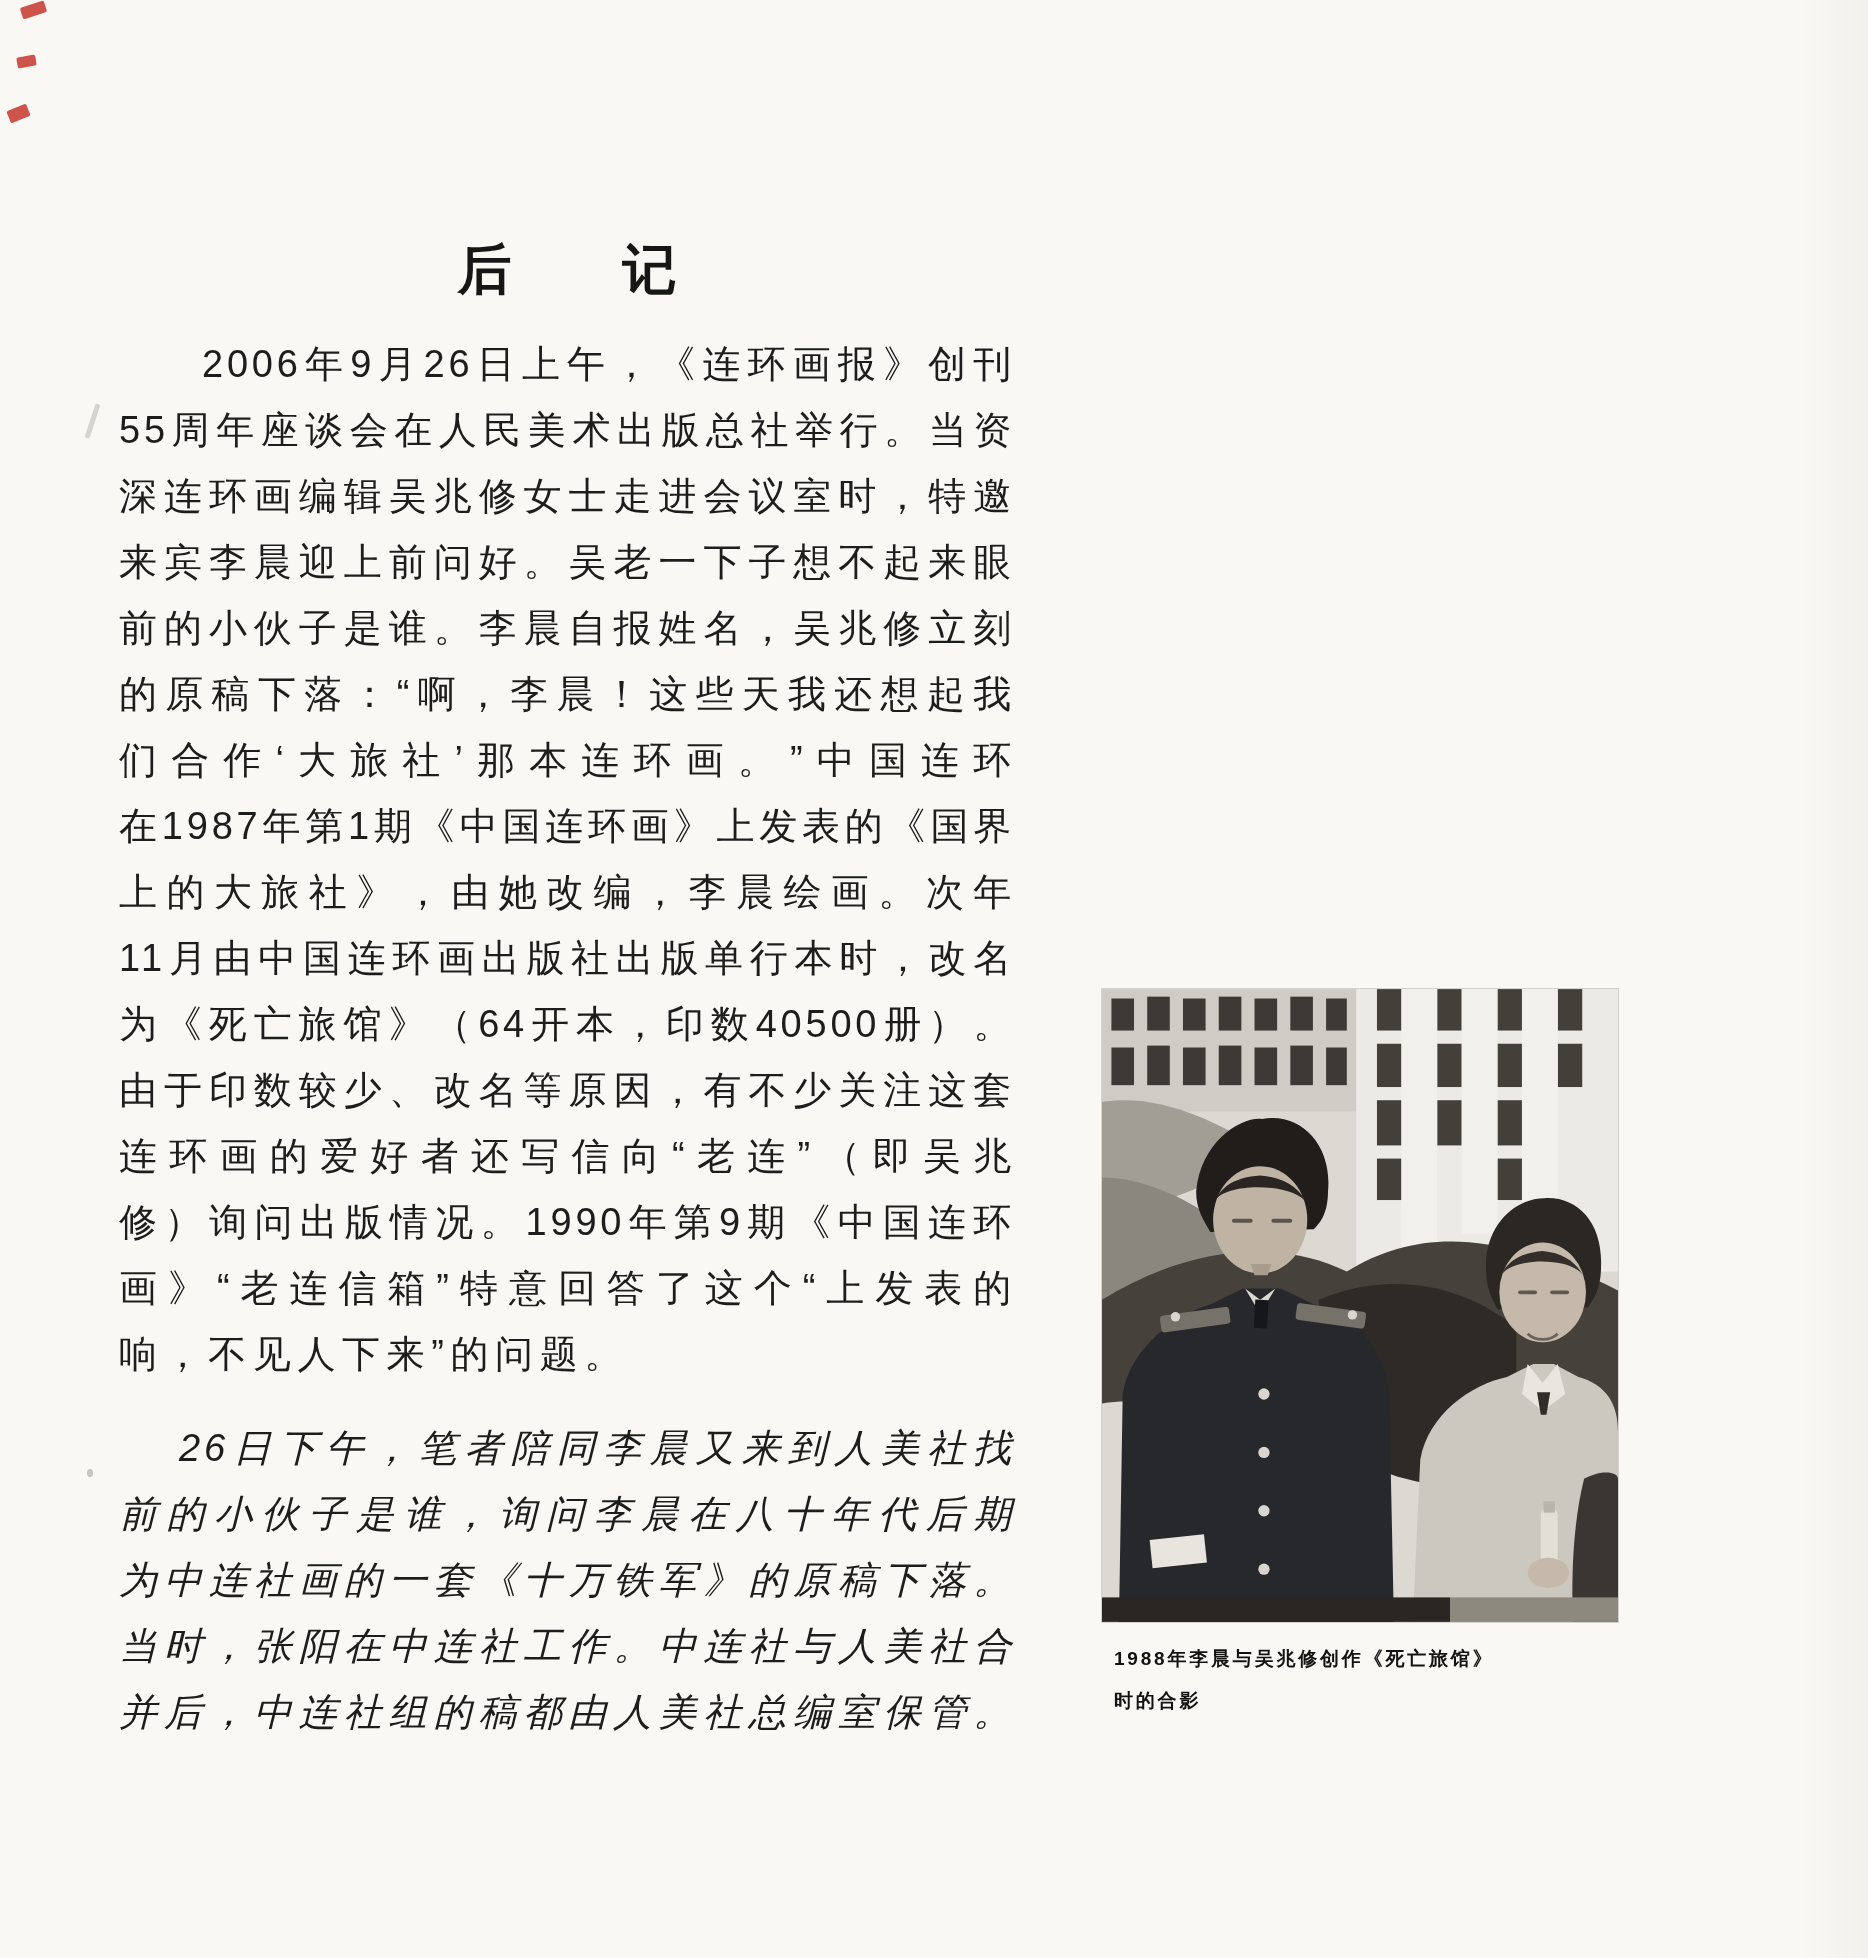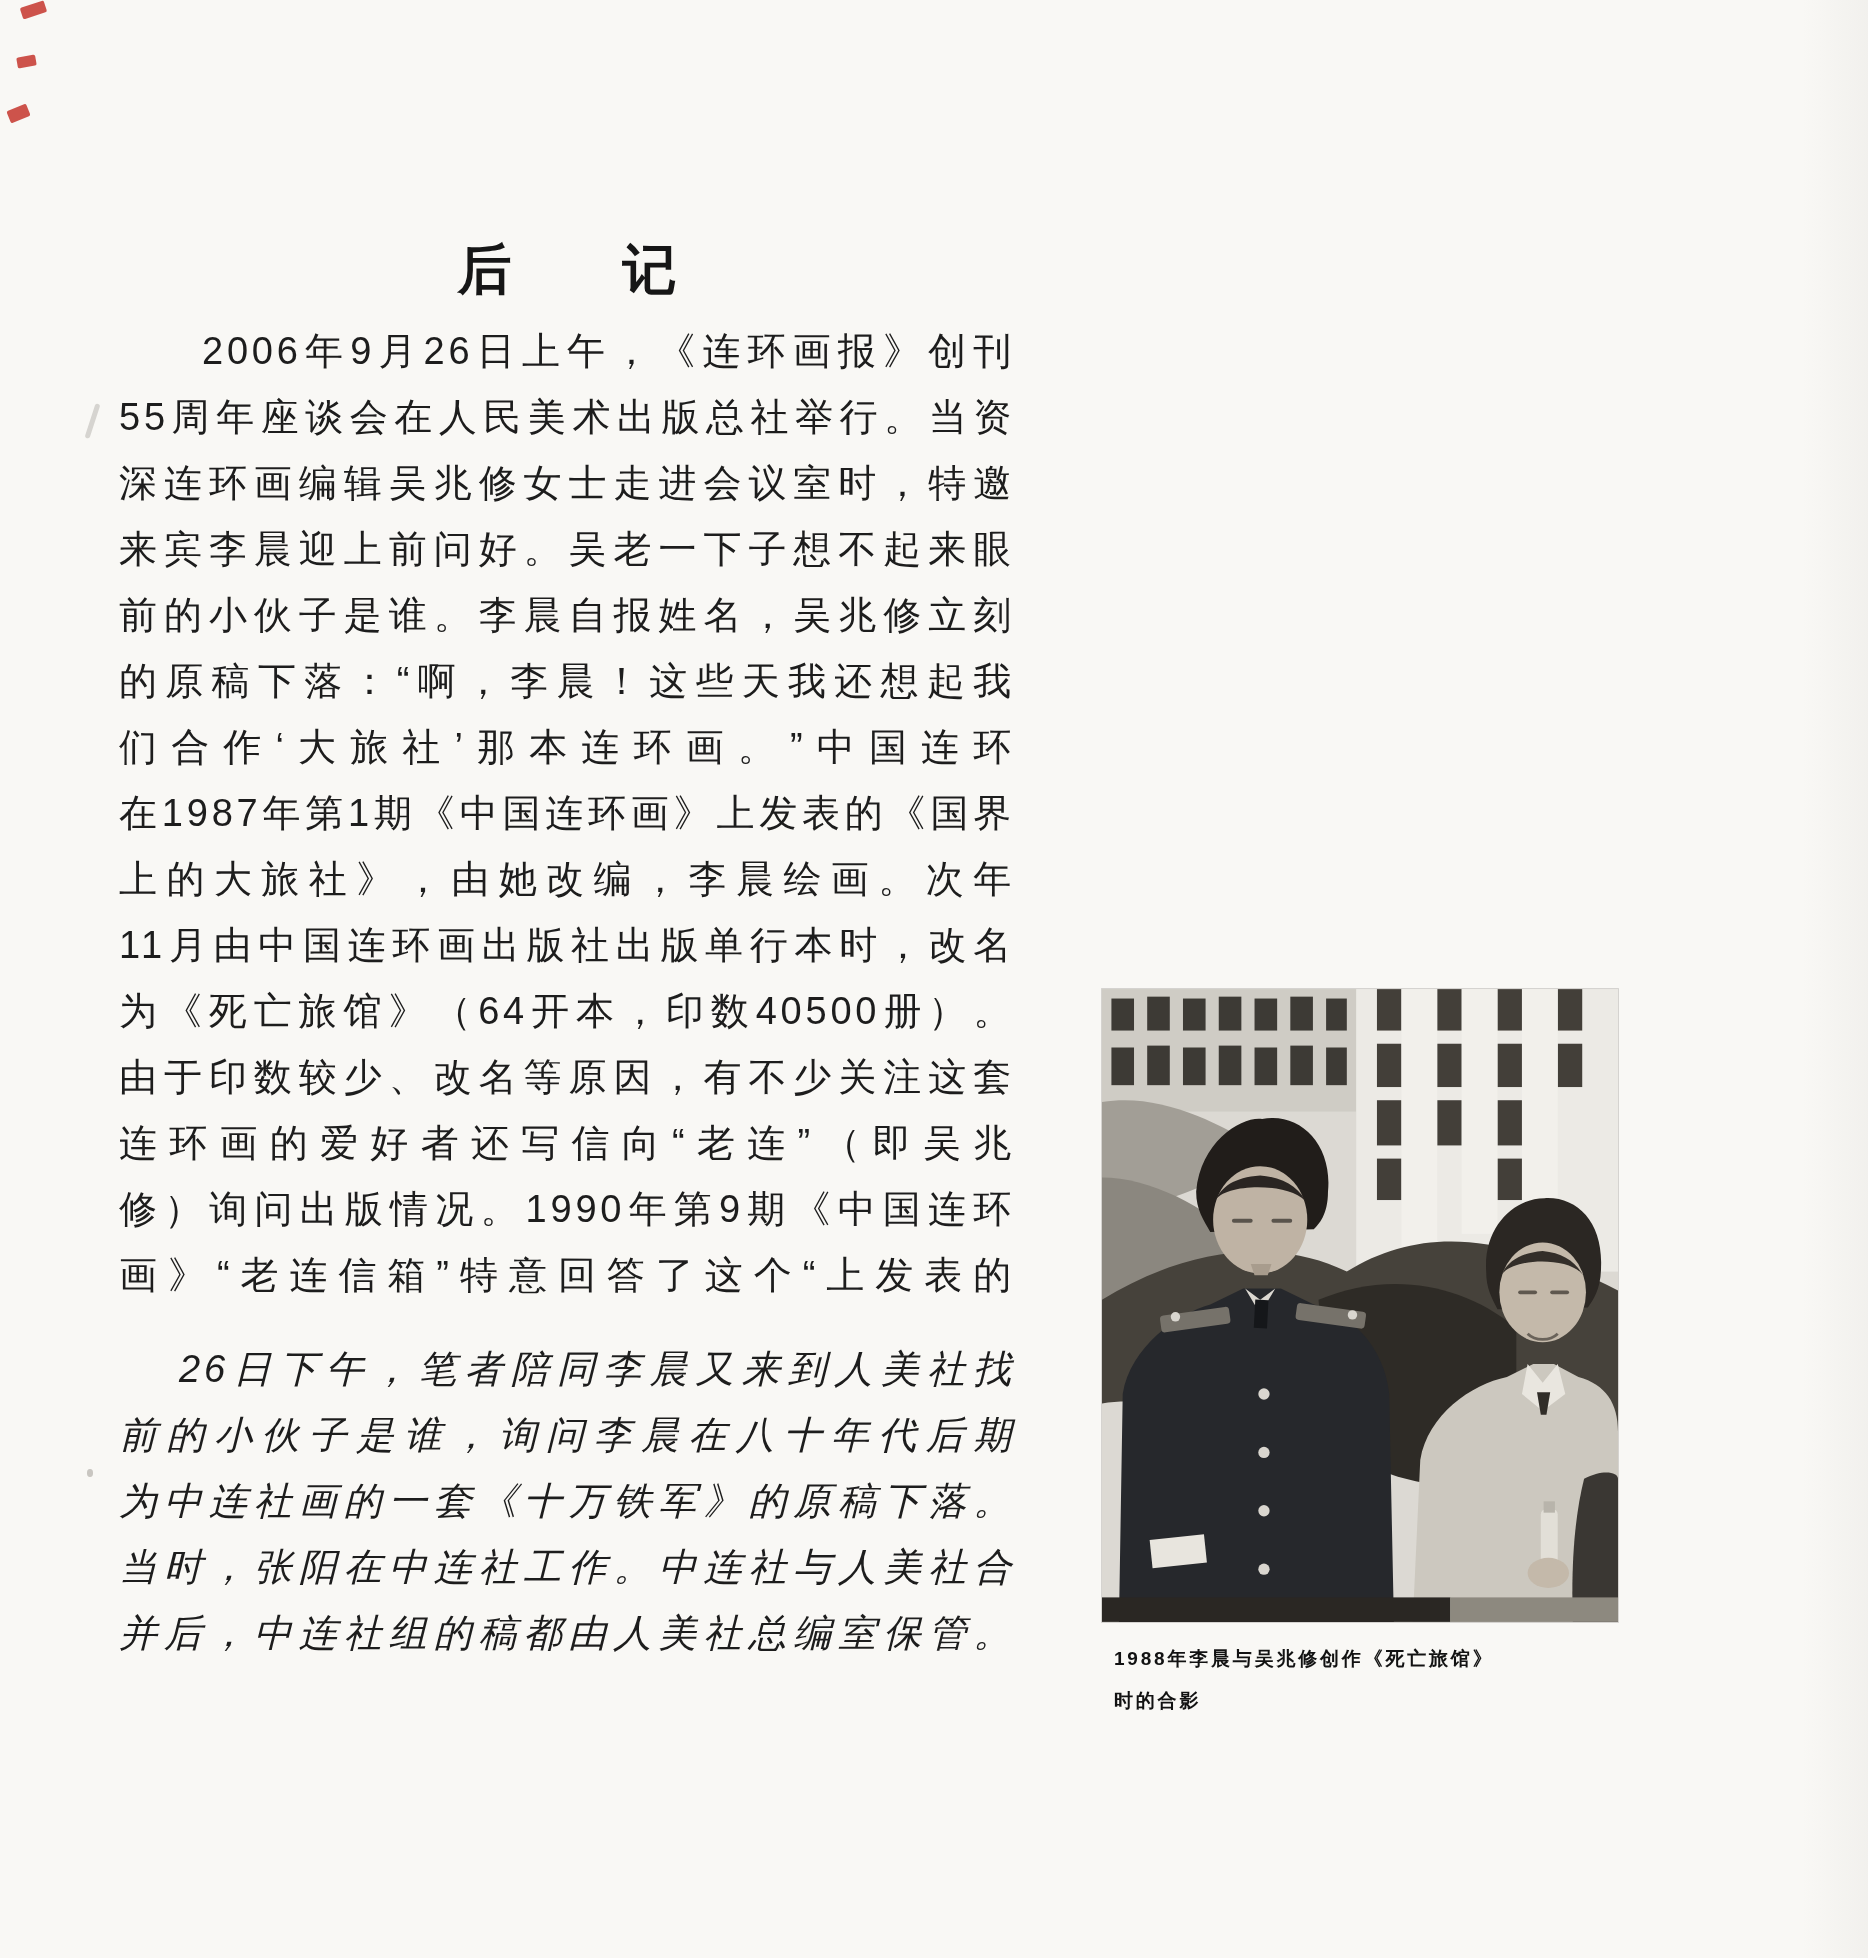--- a/index.html
+++ b/index.html
@@ -24,21 +24,21 @@
     background:#b9b6b1;opacity:.55;transform:rotate(18deg);border-radius:2.8px;}
   .gray-dot{position:absolute;left:87px;top:1469px;width:5.6px;height:7.5px;background:#c9c6c1;border-radius:50%;}
 
   
   .title{
     position:absolute;left:119px;top:234px;width:896px;
     display:flex;justify-content:center;gap:111px;
     font-size:54px;font-weight:600;color:#161616;letter-spacing:0;
   }
   
-  .article{position:absolute;left:119px;top:318px;width:896px;}
+  .article{position:absolute;left:119px;top:331px;width:896px;}
   .para{margin:0;}
   .para.second{margin-top:28px;font-style:italic;}
   .line{
     height:66px;line-height:66px;font-size:38px;letter-spacing:3.8px;
     text-align:justify;text-align-last:justify;
     white-space:nowrap;color:#1d1d1d;
   }
   .line.indent1{padding-left:83px;}
   .line.indent2{padding-left:60px;}
   .line.short{text-align-last:left;letter-spacing:6.6px;}
@@ -83,20 +83,21 @@
     <div class="line">的原稿下落：“啊，李晨！这些天我还想起我</div>
     <div class="line">们合作‘大旅社’那本连环画。”中国连环</div>
     <div class="line">在1987年第1期《中国连环画》上发表的《国界</div>
     <div class="line">上的大旅社》，由她改编，李晨绘画。次年</div>
     <div class="line">11月由中国连环画出版社出版单行本时，改名</div>
     <div class="line">为《死亡旅馆》（64开本，印数40500册）。</div>
     <div class="line">由于印数较少、改名等原因，有不少关注这套</div>
     <div class="line">连环画的爱好者还写信向“老连”（即吴兆</div>
     <div class="line">修）询问出版情况。1990年第9期《中国连环</div>
     <div class="line">画》“老连信箱”特意回答了这个“上发表的</div>
+    <div class="line short">响，不见人下来”的问题。</div>
   </div>
   <div class="para second">
     <div class="line indent2">26日下午，笔者陪同李晨又来到人美社找</div>
     <div class="line">前的小伙子是谁，询问李晨在八十年代后期</div>
     <div class="line">为中连社画的一套《十万铁军》的原稿下落。</div>
     <div class="line">当时，张阳在中连社工作。中连社与人美社合</div>
     <div class="line">并后，中连社组的稿都由人美社总编室保管。</div>
   </div>
 </div>
 

